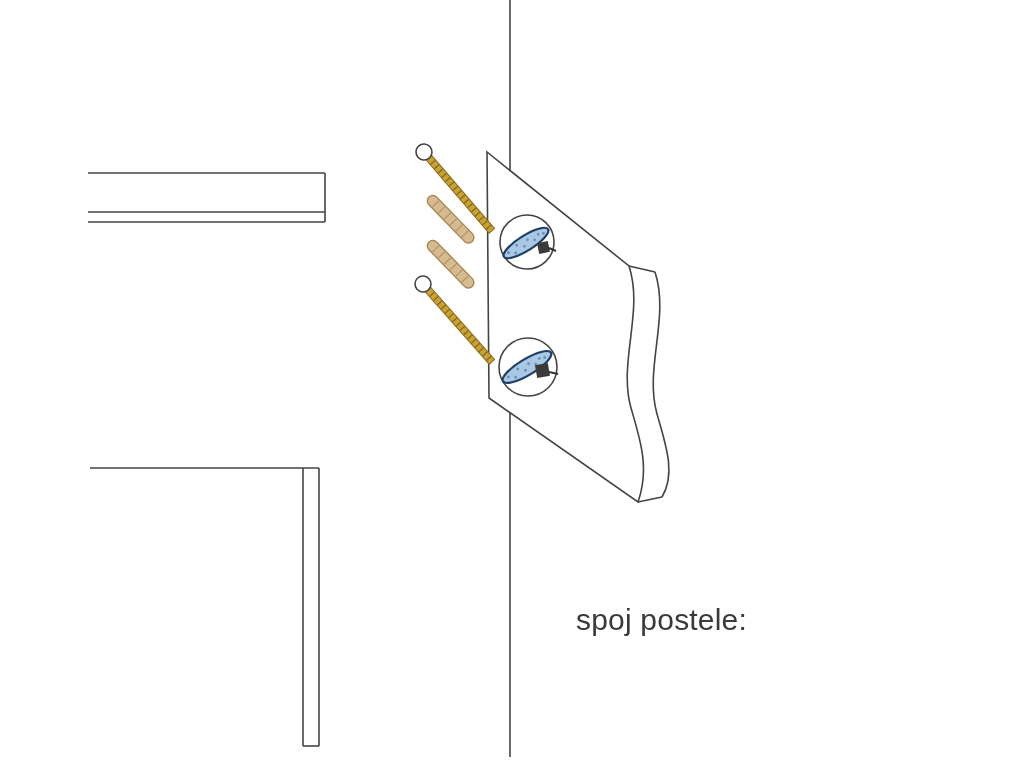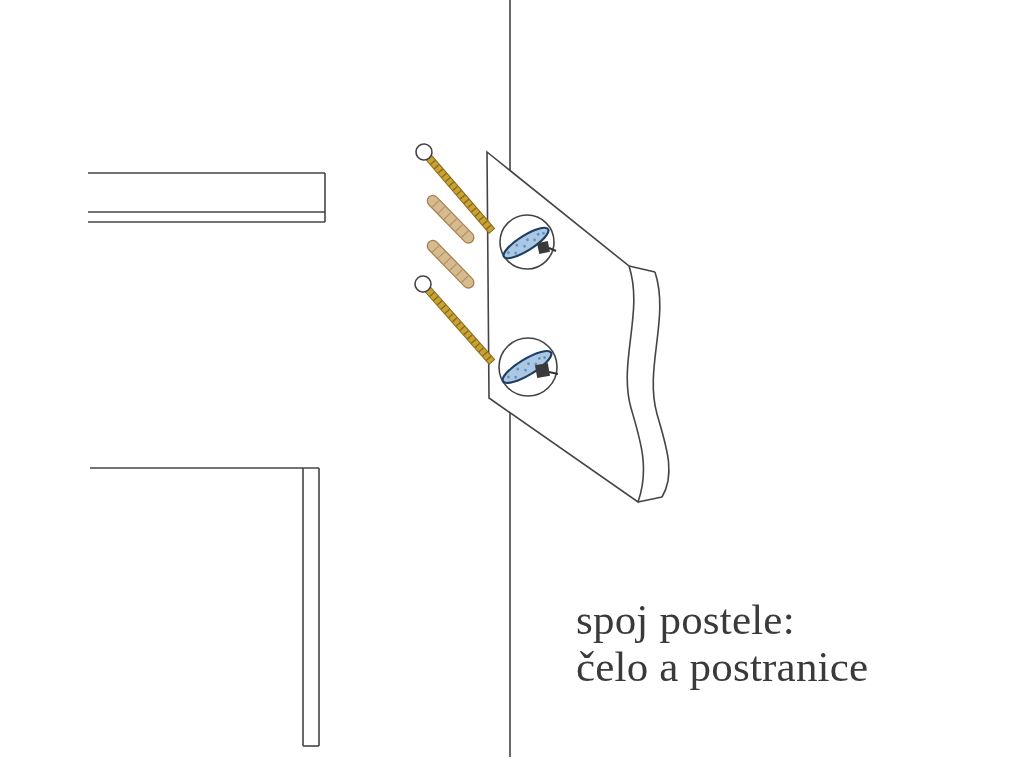--- a/index.html
+++ b/index.html
@@ -17,26 +17,25 @@
   }
   .stage svg {
     position: absolute;
     left: 0;
     top: 0;
   }
   .caption {
     position: absolute;
     left: 576px;
     top: 596px;
-    font-size: 43px;
+    font-size: 30px;
     line-height: 47px;
     color: #3a3a3a;
     letter-spacing: 0.2px;
     white-space: nowrap;
-    font-family: Liberation Serif, serif;
   }
 </style>
 </head>
 <body>
 
 <div class="stage">
 
   <svg width="1024" height="768" viewBox="0 0 1024 768">
 
     <path d="M510,0 V757" fill="none" stroke="#444444" stroke-width="1.6"></path>
@@ -119,16 +118,15 @@
     <g transform="translate(423,284) rotate(48.5)">
       <rect x="7" y="-3.6" width="97" height="7.2" fill="#c9a231" stroke="#8a6c1e" stroke-width="1"></rect>
       <line x1="13" y1="0" x2="101" y2="0" stroke="#8a6c1e" stroke-width="6.6" stroke-dasharray="1.4 4.3"></line>
       <circle cx="0" cy="0" r="8" fill="#ffffff" stroke="#444444" stroke-width="1.6"></circle>
     </g>
 
   </svg>
 
   <div class="caption">
     <div>spoj postele:</div>
-    <div>čelo a postranice</div>
   </div>
 
 </div>
 
 </body></html>

